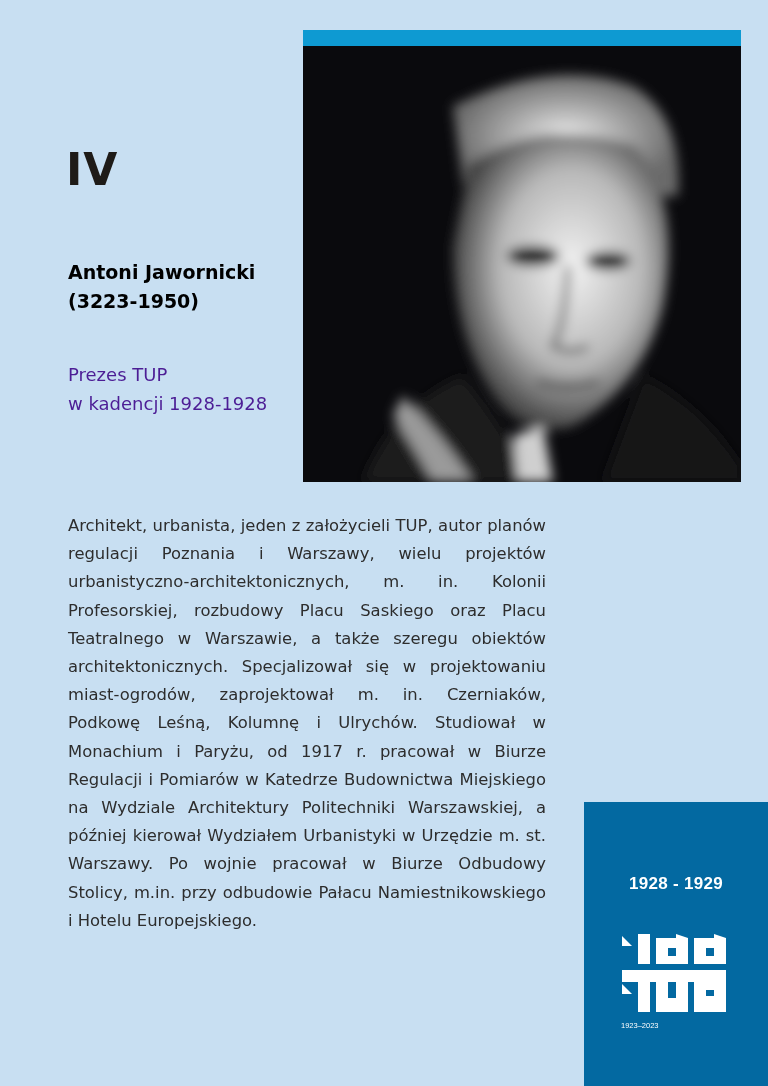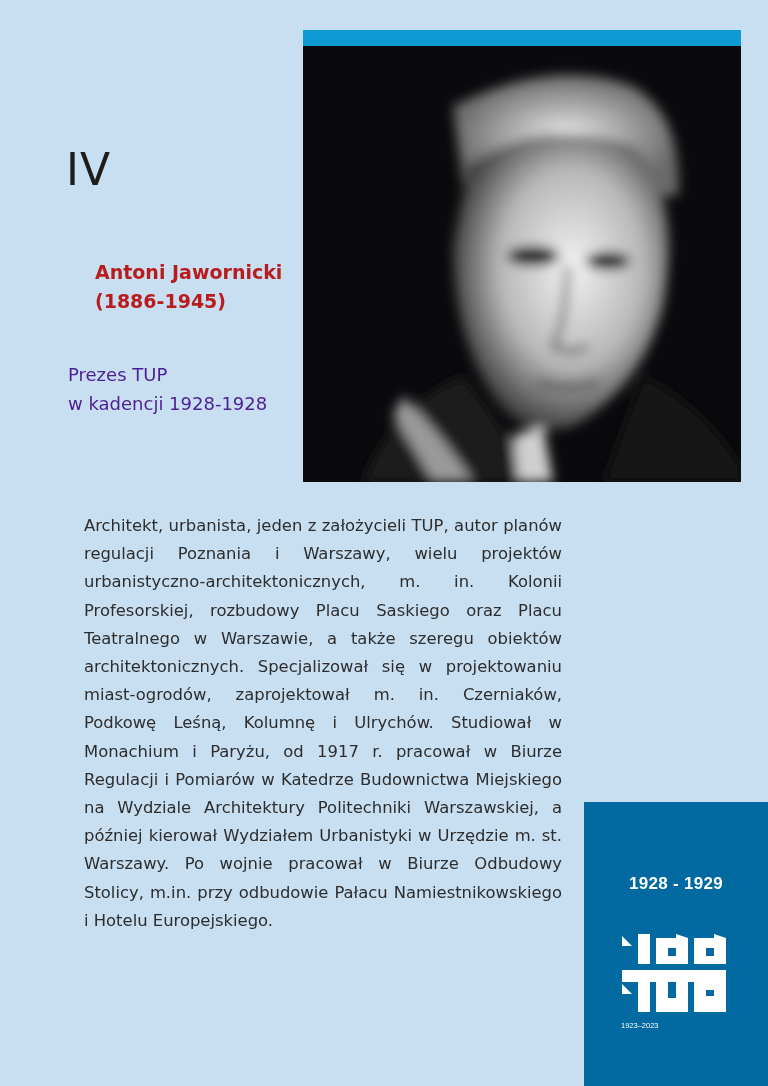--- a/index.html
+++ b/index.html
@@ -4,27 +4,27 @@
 <style>
   html, body { margin:0; padding:0; }
   body {
     width:768px; height:1086px; position:relative; overflow:hidden;
     background:#c8dff2;
     font-family: "Liberation Sans", sans-serif;
     color:#2a2a2a;
   }
   .roman {
     position:absolute; left:66px; top:148px;
-    font-family:"DejaVu Sans", sans-serif; font-weight:normal;
+    font-family:"DejaVu Sans", sans-serif; font-weight:bold;
     font-size:44px; letter-spacing:1px; color:#1e1b18; line-height:1;
   }
   .name {
     position:absolute; left:68px; top:258px;
     font-family:"DejaVu Sans", sans-serif; font-weight:bold;
-    font-size:19px; line-height:29px; color:#b91c1c;margin-left:27px;
+    font-size:19px; line-height:29px; color:#000000;
   }
   .role {
     position:absolute; left:68px; top:360px;
     font-family:"DejaVu Sans", sans-serif;
     font-size:18px; line-height:29px; color:#4c1d95;
   }
   .photo-wrap {
     position:absolute; left:303px; top:30px; width:438px; height:452px;
   }
   .photo-bar {
@@ -33,21 +33,20 @@
   .photo {
     height:436px; background:#0b0b0e; position:relative; overflow:hidden;
   }
   .photo svg { position:absolute; left:0; top:0; }
   .bio {
     position:absolute; left:68px; top:512px; width:478px;
     font-family:"DejaVu Sans", sans-serif;
     font-size:16.4px; line-height:28.2px; color:#2d2d2d;
     text-align:justify; text-align-last:left;
     hyphens:manual;
-    margin-left:16px;
   }
   .panel {
     position:absolute; left:584px; top:802px; width:184px; height:284px;
     background:#0369a1;
   }
   .panel-years {
     position:absolute; left:0; right:0; top:72px; text-align:center;
     font-family:"Liberation Sans", sans-serif; font-weight:bold;
     font-size:17px; color:#ffffff; letter-spacing:0.3px;
   }
@@ -58,21 +57,21 @@
     font-size:7.5px; color:#ffffff;
   }
 </style>
 </head>
 <body>
 
 <div class="roman">IV</div>
 
 <div class="name">
   <div>Antoni Jawornicki</div>
-  <div>(1886-1945)</div>
+  <div>(3223-1950)</div>
 </div>
 
 <div class="role">
   <div>Prezes TUP</div>
   <div>w kadencji 1928-1928</div>
 </div>
 
 <div class="photo-wrap">
   <div class="photo-bar"></div>
   <div class="photo">

